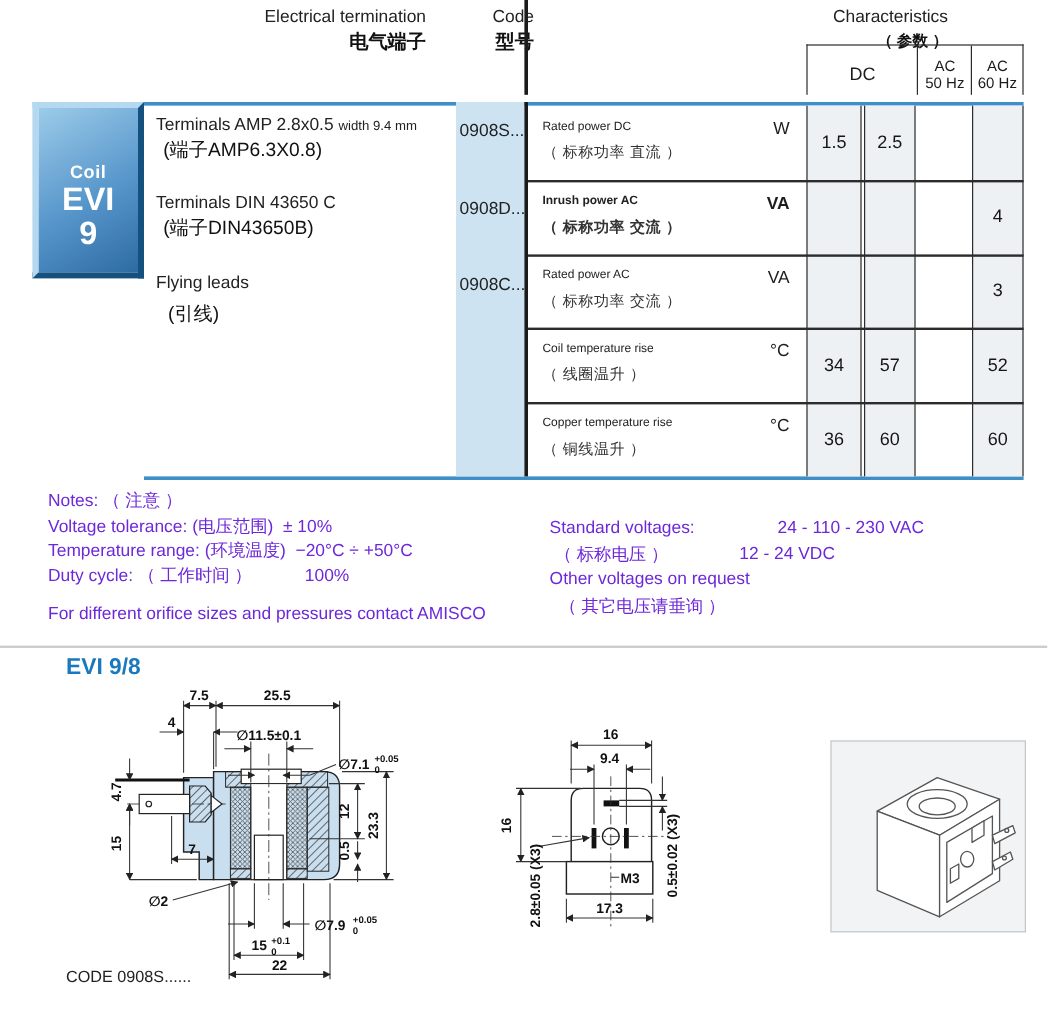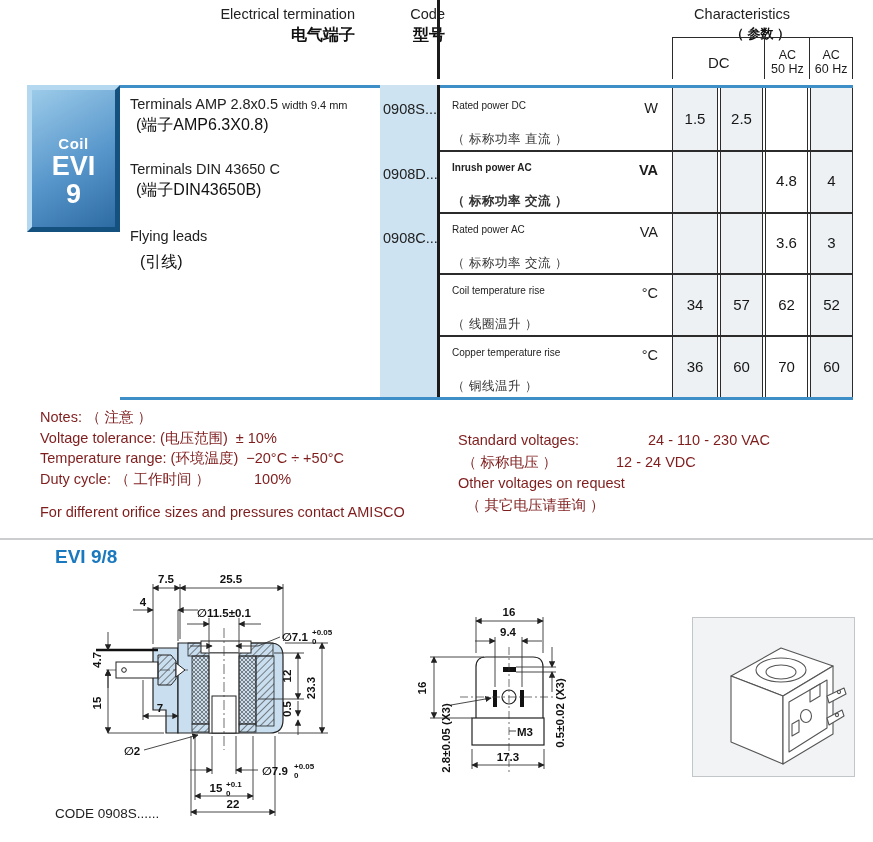--- a/index.html
+++ b/index.html
@@ -30,32 +30,32 @@
   
   .trow{position:absolute;left:130px;width:250px;}
   .trow .en{font-size:14.5px;color:#222;}
   .trow .en .small{font-size:11px;}
   .trow .zh{font-size:16px;margin-top:3px;padding-left:6px;color:#111;}
   .codecol{position:absolute;left:380px;top:85px;width:57px;height:312px;background:#cde3f2;}
   .codeval{position:absolute;left:383px;width:54px;font-size:14.5px;color:#222;}
   
   .crow{position:absolute;left:440px;width:232px;height:62px;padding:12px 0 0 12px;box-sizing:border-box;}
   .crow .cen{font-size:10px;color:#222;}
-  .crow .czh{font-size:12.5px;margin-top:20px;color:#333;letter-spacing:.5px;}
+  .crow .czh{font-size:12.5px;margin-top:8px;color:#333;letter-spacing:.5px;}
   .crow .cunit{position:absolute;right:14px;top:12px;font-size:14.5px;}
   .rowsep{position:absolute;left:440px;width:413px;height:1.5px;background:#2b2b2b;}
   .vcol{position:absolute;top:88px;height:309px;box-sizing:border-box;display:flex;flex-direction:column;
         border-left:1.5px solid #2b2b2b;border-right:1.5px solid #2b2b2b;}
   .vcell{flex:1;display:flex;align-items:center;justify-content:center;font-size:15px;color:#161616;}
   #vc1{left:672px;width:46px;background:#edf1f4;}
   #vc2{left:720px;width:43px;background:#edf1f4;}
   #vc3{left:765px;width:43px;background:#ffffff;}
   #vc4{left:810px;width:43px;background:#edf1f4;}
   
-  .note{position:absolute;font-size:14.5px;color:#7f1d1d;}
+  .note{position:absolute;font-size:14.5px;color:#6d28d9;}
   .note .gap8{margin-left:8px;}
   .note .gap40{margin-left:44px;}
   
   .divider{position:absolute;left:0;top:538px;width:873px;height:2px;background:#cbcdce;}
   .sec-title{position:absolute;left:55px;top:546px;font-size:19px;font-weight:700;color:#1a78be;}
   .code-cap{position:absolute;left:55px;top:806px;font-size:13.5px;color:#222;}
   .panel3d{position:absolute;left:692px;top:617px;width:163px;height:160px;background:#f1f3f4;
            border:1px solid #c2c6c9;box-sizing:border-box;}
   svg text{font-family:"Liberation Sans","DejaVu Sans",sans-serif;font-size:11.5px;font-weight:700;fill:#111;}
   svg text.tol{font-size:8px;}
@@ -153,27 +153,20 @@
     <div class="vcell"></div>
     <div class="vcell">34</div>
     <div class="vcell">36</div>
   </div>
   <div class="vcol" id="vc2">
     <div class="vcell">2.5</div>
     <div class="vcell"></div>
     <div class="vcell"></div>
     <div class="vcell">57</div>
     <div class="vcell">60</div>
-  </div>
-  <div class="vcol" id="vc3">
-    <div class="vcell"></div>
-    <div class="vcell">4.8</div>
-    <div class="vcell">3.6</div>
-    <div class="vcell">62</div>
-    <div class="vcell">70</div>
   </div>
   <div class="vcol" id="vc4">
     <div class="vcell"></div>
     <div class="vcell">4</div>
     <div class="vcell">3</div>
     <div class="vcell">52</div>
     <div class="vcell">60</div>
   </div>
 
   <div class="rowsep" style="top:150px;"></div>

